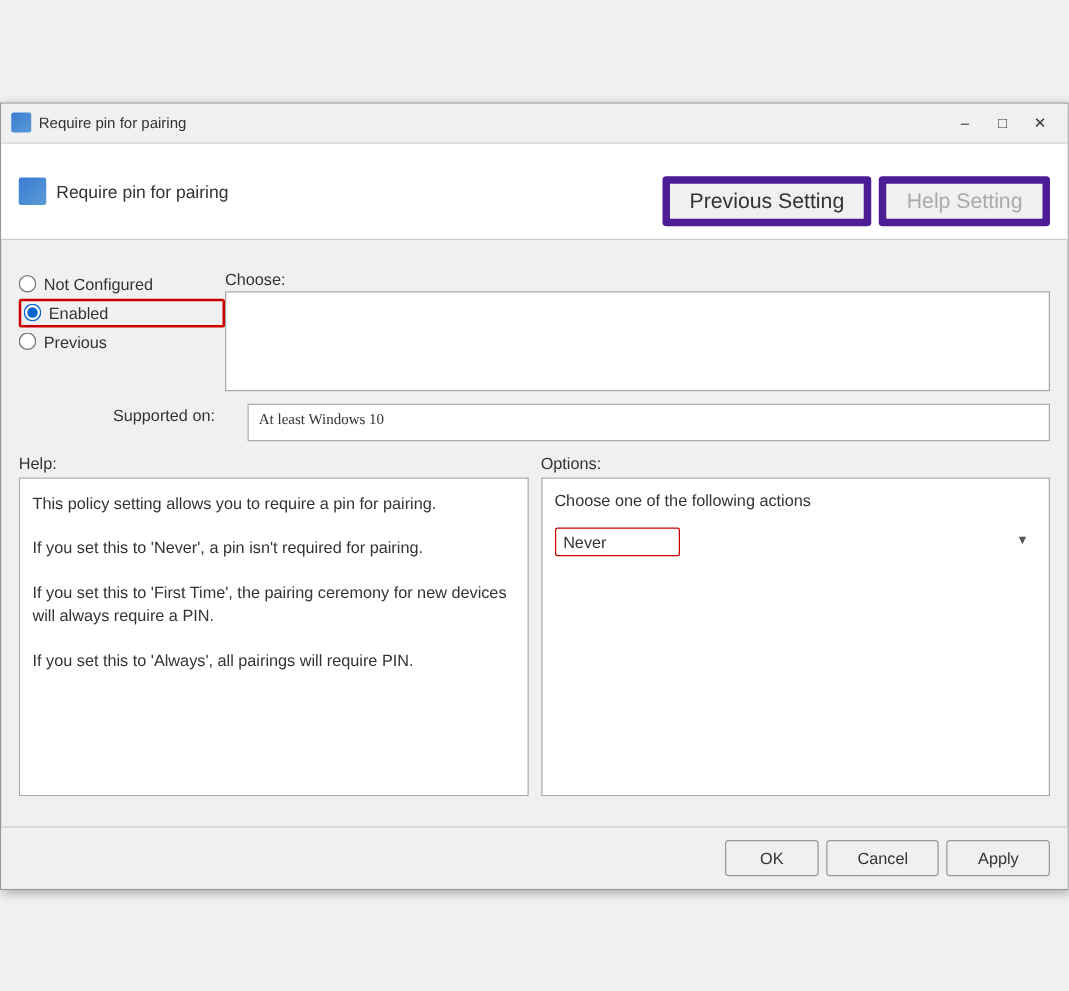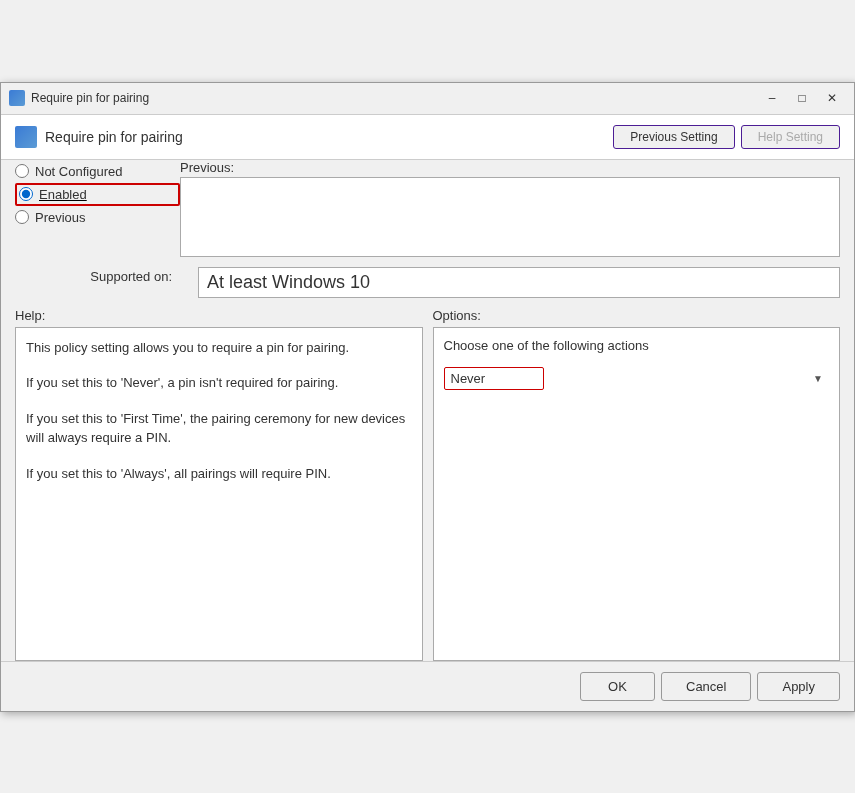--- a/index.html
+++ b/index.html
@@ -87,32 +87,33 @@
       font-size: 14px;
       font-weight: 500;
       color: #333;
     }
     .header-buttons {
       display: flex;
       gap: 6px;
     }
     .nav-btn {
       padding: 4px 16px;
-      border: 1px solid #4c1d95;
+      border: 6px solid #4c1d95;
       background: #f0f0f0;
       border-radius: 3px;
       cursor: pointer;
-      font-size: 12px;
-      color: #333;
+      font-size: 17px;
+      color: #333;
+      margin-top: 16px;
     }
     .nav-btn:disabled { color: #aaa; cursor: default; }
 
     .content {
       flex: 1;
-      padding: 0 14px;
+      padding: 24px 14px;
       display: flex;
       flex-direction: column;
       gap: 10px;
       overflow: hidden;
     }
 
     .top-section {
       display: flex;
       gap: 0;
       flex-shrink: 0;
@@ -134,21 +135,20 @@
     .radio-item input[type="radio"] {
       cursor: pointer;
       width: 14px;
       height: 14px;
       accent-color: #0066cc;
     }
     .radio-item.enabled-item {
       border: 2px solid #cc0000;
       border-radius: 2px;
       padding: 2px 6px 2px 2px;
-      text-decoration: underline;
     }
     .radio-label {
       font-size: 13px;
       color: #333;
     }
 
     .comment-section {
       flex: 1;
       display: flex;
       flex-direction: column;
@@ -181,25 +181,25 @@
       color: #333;
       padding-top: 2px;
       text-align: right;
       padding-right: 8px;
     }
     .supported-box {
       flex: 1;
       border: 1px solid #aaa;
       background: white;
       padding: 4px 8px;
-      font-size: 18px;
+      font-size: 12px;
       color: #333;
       min-height: 30px;
       display: flex;
-      align-items: center;
+      font-family: Liberation Serif, serif;
     }
 
     .panels-section {
       flex: 1;
       display: flex;
       gap: 10px;
       overflow: hidden;
     }
 
     .panel {
@@ -329,21 +329,21 @@
         <label class="radio-item enabled-item">
           <input type="radio" name="config" checked="" style="">
           <span class="radio-label">Enabled</span>
         </label>
         <label class="radio-item">
           <input type="radio" name="config" style="">
           <span class="radio-label">Previous</span>
         </label>
       </div>
       <div class="comment-section">
-        <span class="field-label">Previous:</span>
+        <span class="field-label">Choose:</span>
         <textarea class="comment-box" style=""></textarea>
       </div>
     </div>
 
     <div class="supported-section">
       <span class="supported-label">Supported on:</span>
       <div class="supported-box">
         <span>At least Windows 10</span>
       </div>
     </div>

